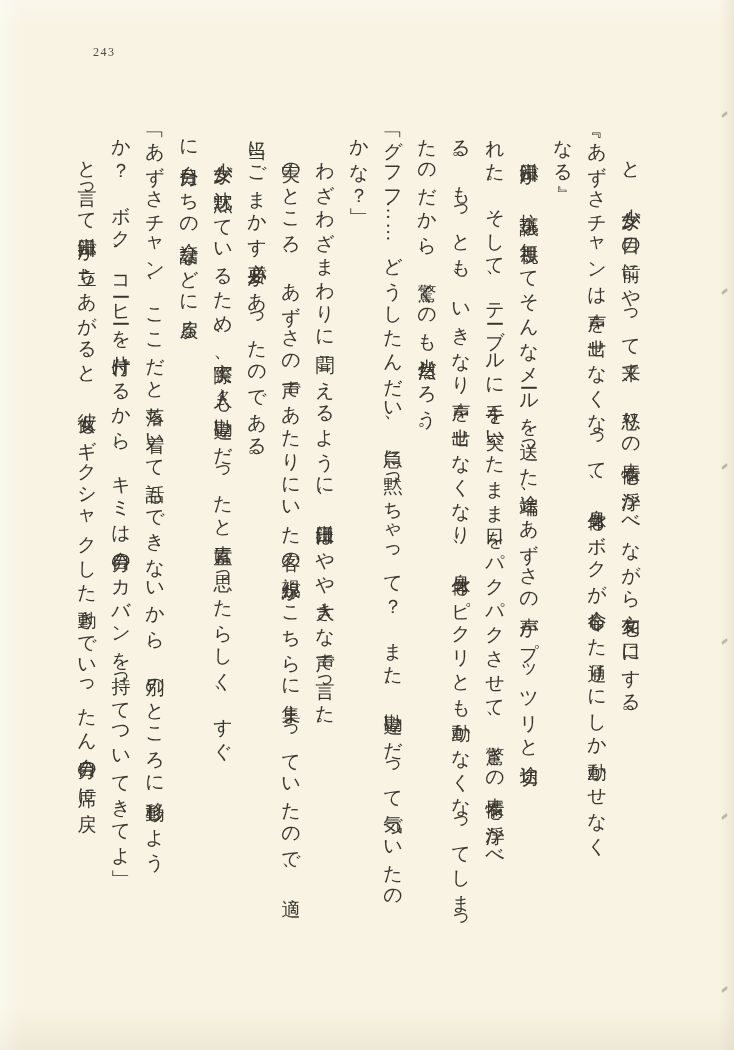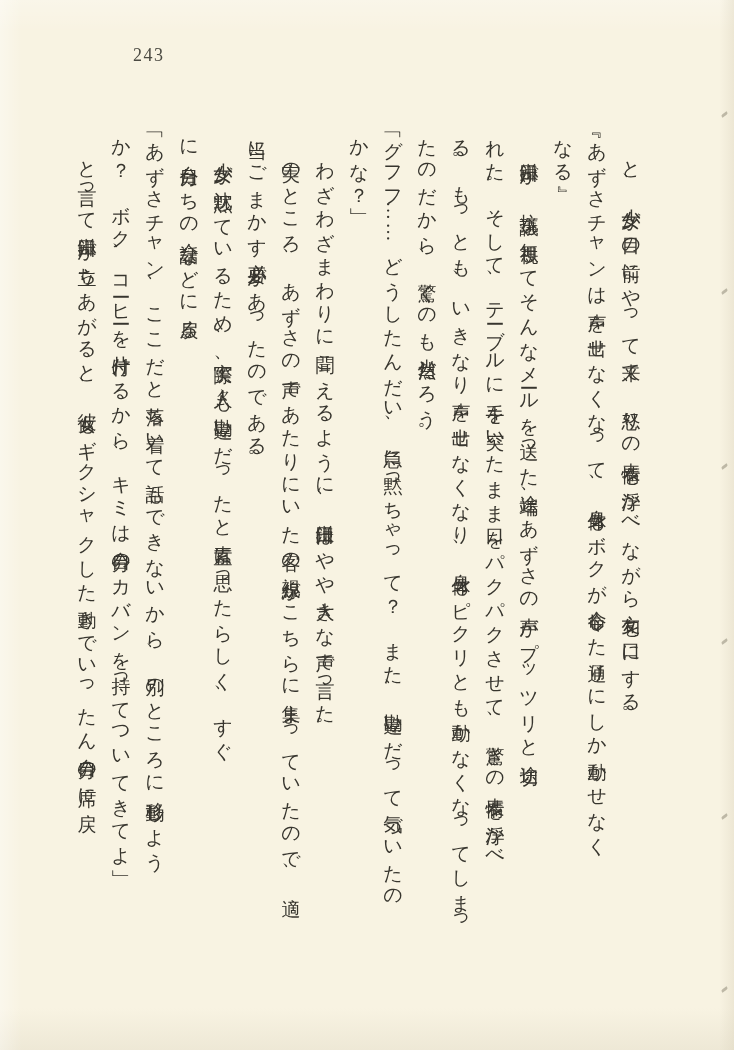--- a/index.html
+++ b/index.html
@@ -21,24 +21,23 @@
     background-image:
       linear-gradient(90deg, rgba(255,255,255,0.35) 0%, rgba(255,255,255,0) 3%),
       linear-gradient(270deg, rgba(216,208,186,0.35) 0%, rgba(216,208,186,0) 2%),
       linear-gradient(180deg, rgba(255,255,255,0.25) 0%, rgba(255,255,255,0) 3%, rgba(255,255,255,0) 96%, rgba(219,212,191,0.35) 100%);
     overflow: hidden;
   }
   .page-number {
     position: absolute;
     top: 45px;
     left: 93px;
-    font-size: 18px;
+    font-size: 12px;
     letter-spacing: 1.5px;
     color: #4b4a42;
-    margin-left: 40px;
   }
   .text-block {
     position: absolute;
     top: 126px;
     right: 86px;
     height: 818px;
     writing-mode: vertical-rl;
     text-orientation: mixed;
     font-size: 19px;
     letter-spacing: 2.5px;

